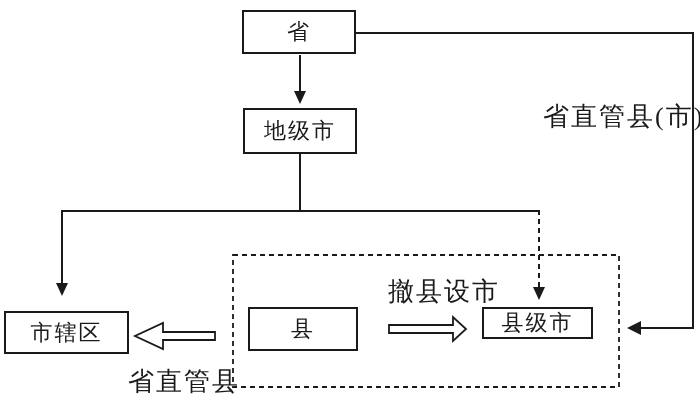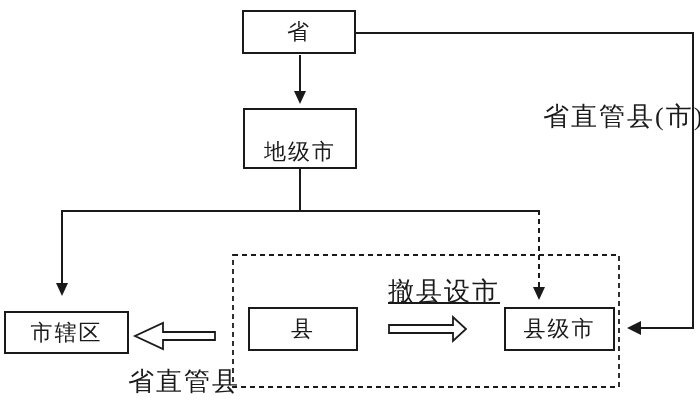--- a/index.html
+++ b/index.html
@@ -22,32 +22,32 @@
     border: 2px solid #1a1a1a;
     background: #ffffff;
     display: flex;
     align-items: center;
     justify-content: center;
     font-size: 22px;
     letter-spacing: 2px;
     box-sizing: border-box;
   }
   .node-province      { left: 242px; top: 10px;  width: 114px; height: 44px; }
-  .node-prefecture    { left: 243px; top: 108px; width: 114px; height: 61px; align-items: flex-end; }
+  .node-prefecture    { left: 243px; top: 108px; width: 114px; height: 46px; }
   .node-district      { left: 4px;   top: 311px; width: 125px; height: 43px; }
   .node-county        { left: 248px; top: 307px; width: 110px; height: 44px; }
-  .node-county-city   { left: 504px; top: 307px; width: 111px; height: 44px; }
+  .node-county-city   { left: 482px; top: 307px; width: 111px; height: 32px; }
   .flow-label {
     position: absolute;
     font-size: 26px;
     letter-spacing: 2px;
     white-space: nowrap;
   }
   .label-province-direct   { left: 543px; top: 99px;  }
-  .label-county-to-city    { left: 388px; top: 274px; text-decoration: underline; }
+  .label-county-to-city    { left: 388px; top: 274px; }
   .label-county-to-district{ left: 128px; top: 364px; }
 </style>
 </head>
 <body>
 
 <div class="canvas">
 
   <svg class="wires" viewBox="0 0 700 401" xmlns="http://www.w3.org/2000/svg">
 
     <line x1="300" y1="55" x2="300" y2="92" stroke="#1a1a1a" stroke-width="2"></line>

